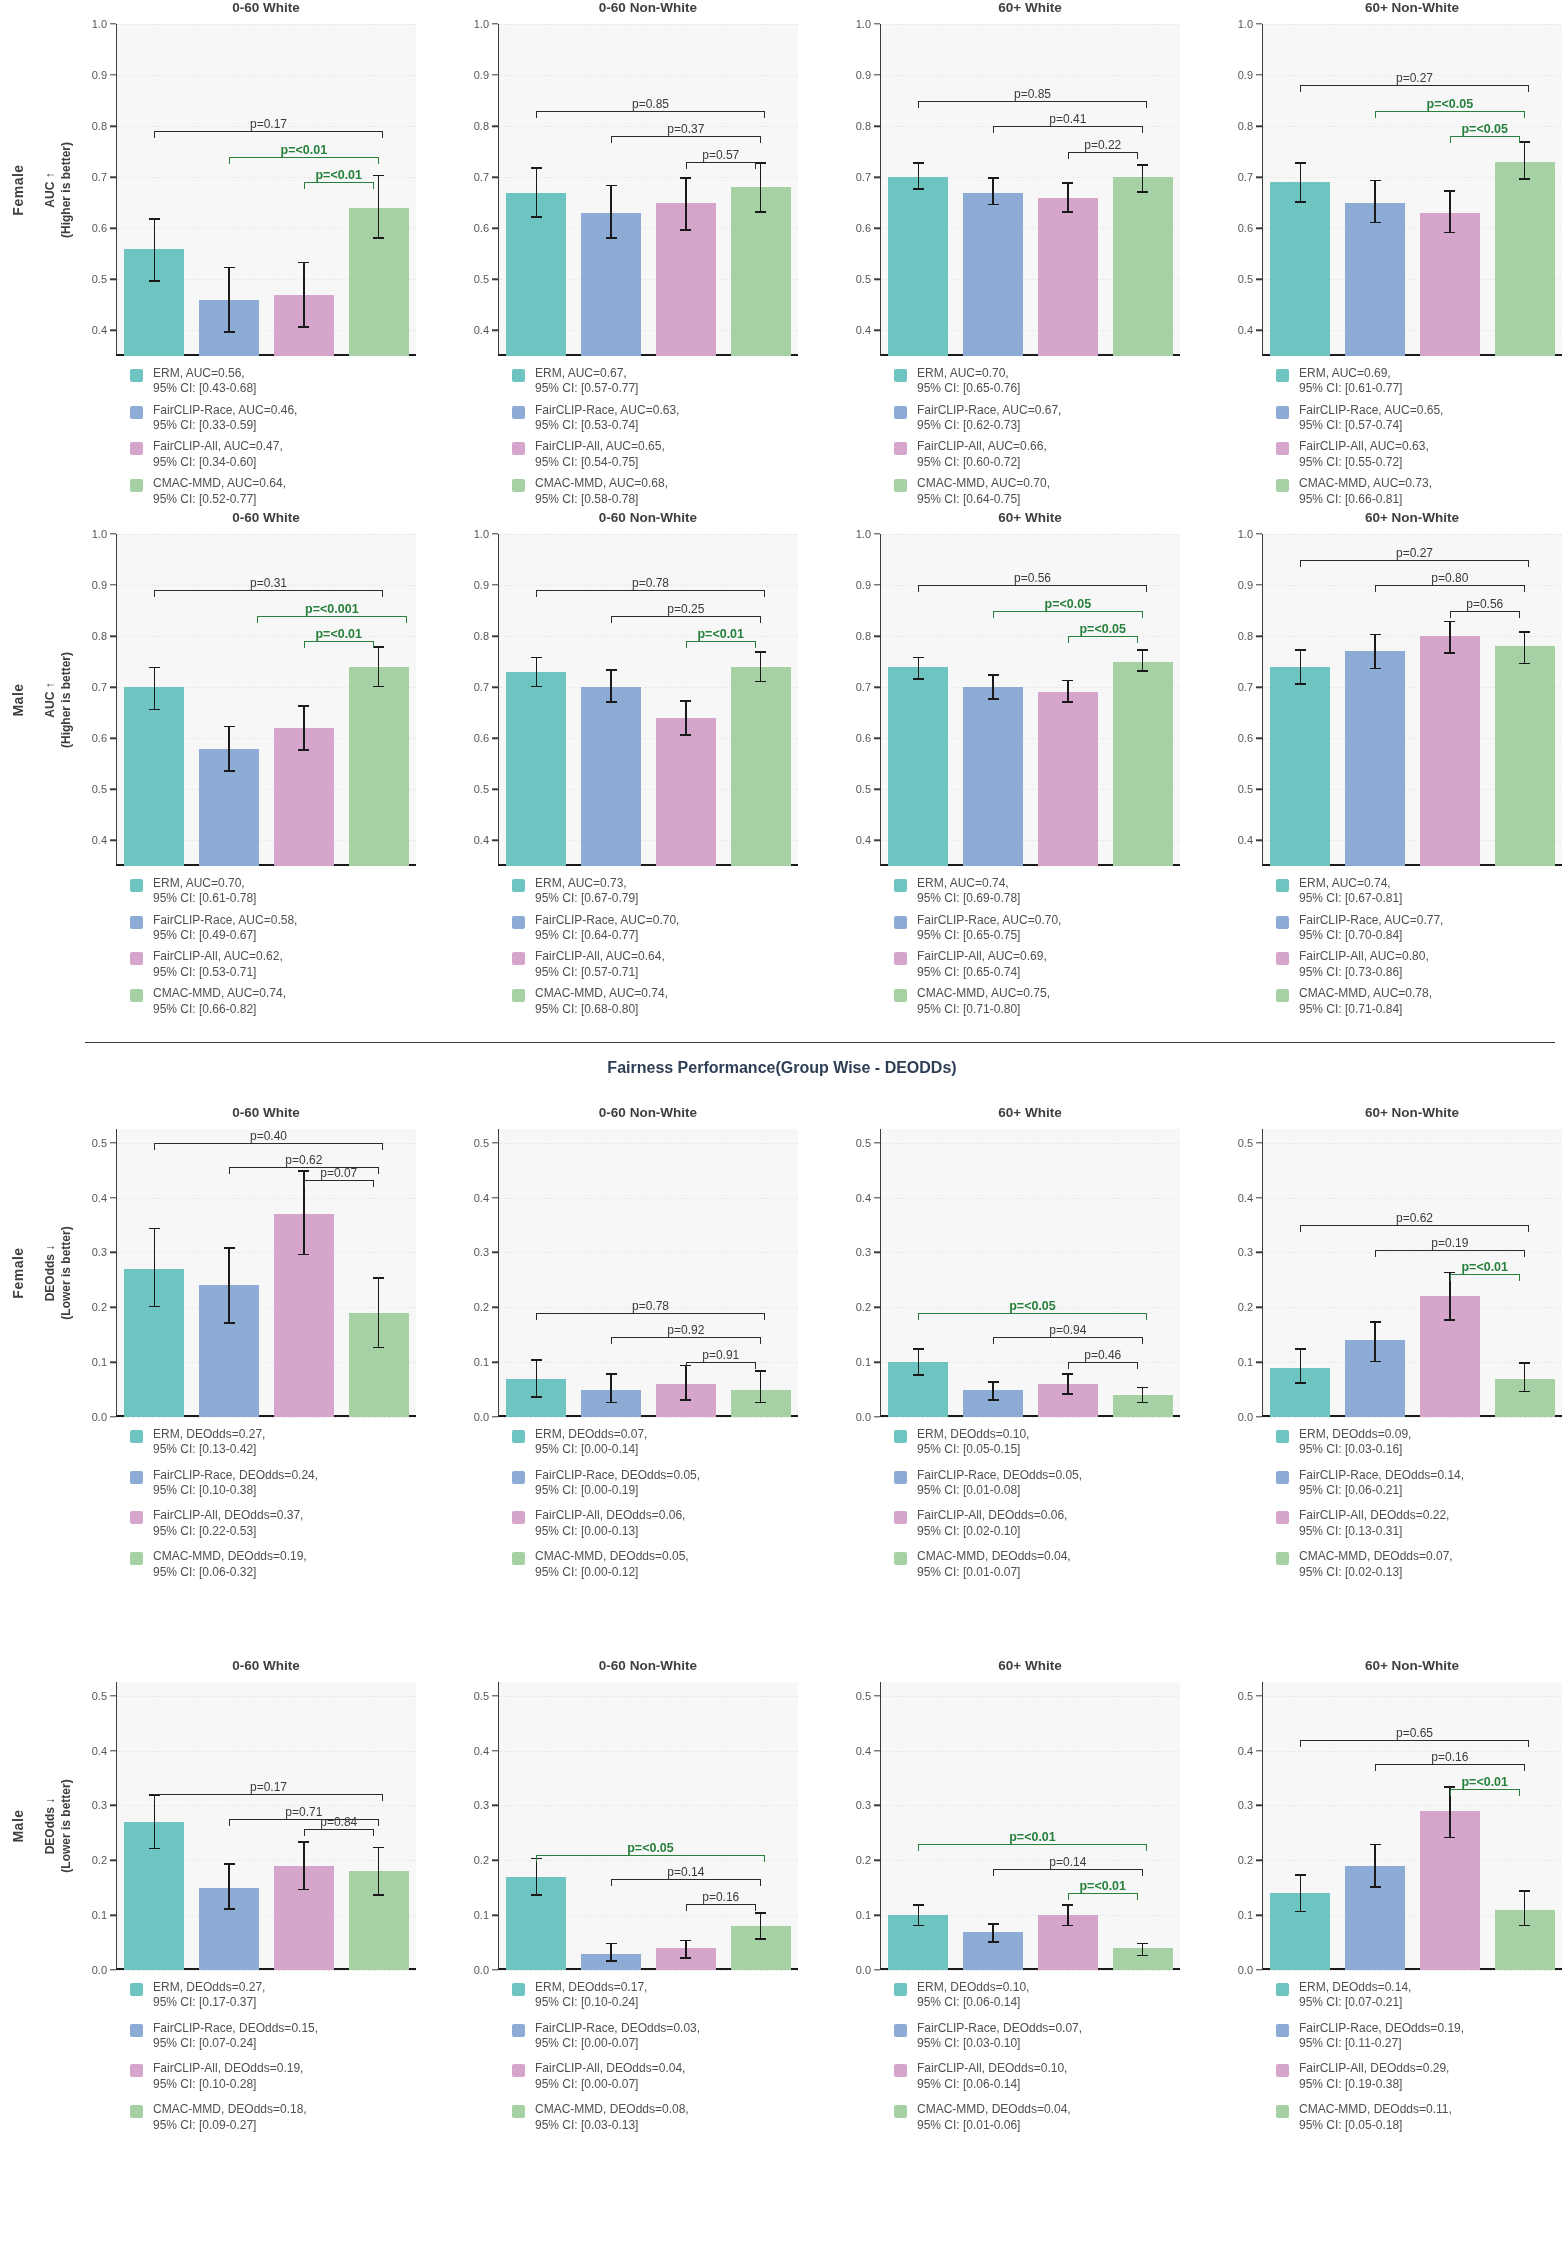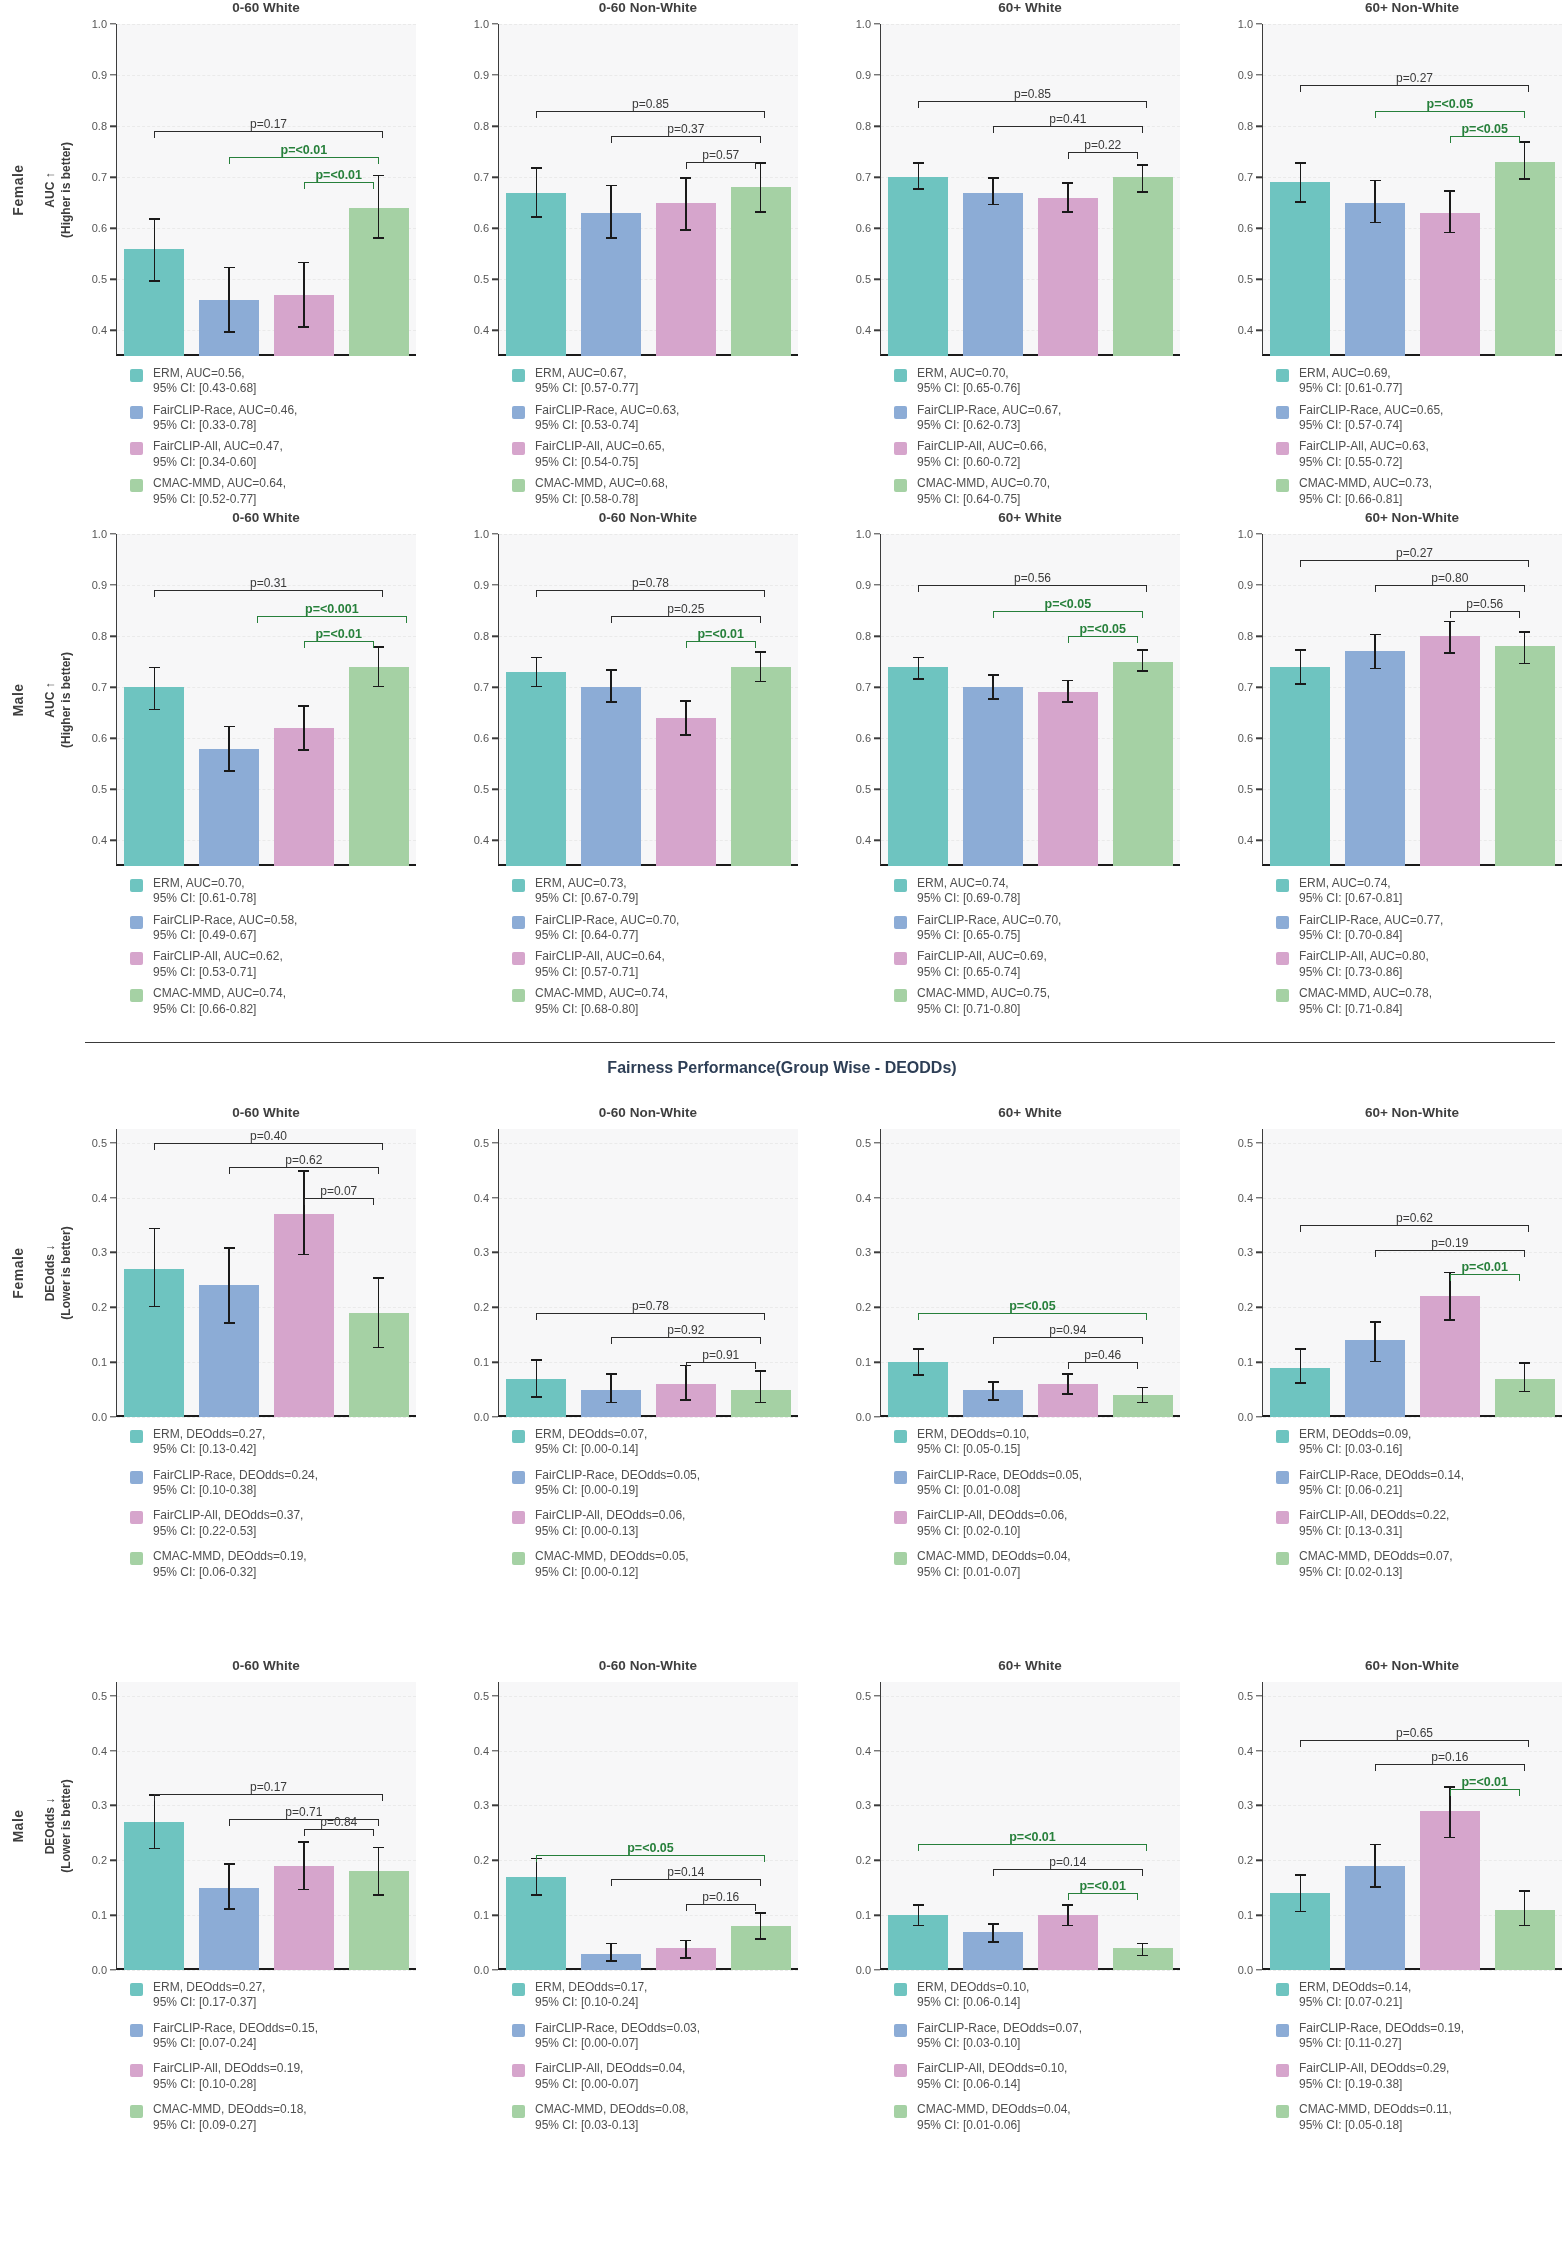--- a/index.html
+++ b/index.html
@@ -117,21 +117,21 @@
               <div class="swatch" style="background: rgb(110, 196, 192);"></div>
               <div class="legend-text">
                 <div class="lt1">ERM, AUC=0.56,</div>
                 <div class="lt2">95% CI: [0.43-0.68]</div>
               </div>
             </div>
             <div class="legend-entry">
               <div class="swatch" style="background: rgb(140, 172, 214);"></div>
               <div class="legend-text">
                 <div class="lt1">FairCLIP-Race, AUC=0.46,</div>
-                <div class="lt2">95% CI: [0.33-0.78]</div>
+                <div class="lt2">95% CI: [0.33-0.59]</div>
               </div>
             </div>
             <div class="legend-entry">
               <div class="swatch" style="background: rgb(214, 165, 204);"></div>
               <div class="legend-text">
                 <div class="lt1">FairCLIP-All, AUC=0.47,</div>
                 <div class="lt2">95% CI: [0.34-0.60]</div>
               </div>
             </div>
             <div class="legend-entry">
@@ -828,21 +828,21 @@
               <div class="errline"></div>
               <div class="errcap errcap-t"></div>
               <div class="errcap errcap-b"></div>
             </div>
             <div class="bracket" style="left: 12.5%; width: calc(75% + 4px); top: 13.7143px;">
               <div class="p-label">p=0.40</div>
             </div>
             <div class="bracket" style="left: 37.5%; width: calc(50% + 0px); top: 38.4px;">
               <div class="p-label">p=0.62</div>
             </div>
-            <div class="bracket" style="left: 62.5%; width: calc(25% - 5px); top: 69px;">
+            <div class="bracket" style="left: 62.5%; width: calc(25% - 5px); top: 51px;">
               <div class="p-label">p=0.07</div>
             </div>
           </div>
           <div class="legend">
             <div class="legend-entry">
               <div class="swatch" style="background: rgb(110, 196, 192);"></div>
               <div class="legend-text">
                 <div class="lt1">ERM, DEOdds=0.27,</div>
                 <div class="lt2">95% CI: [0.13-0.42]</div>
               </div>

